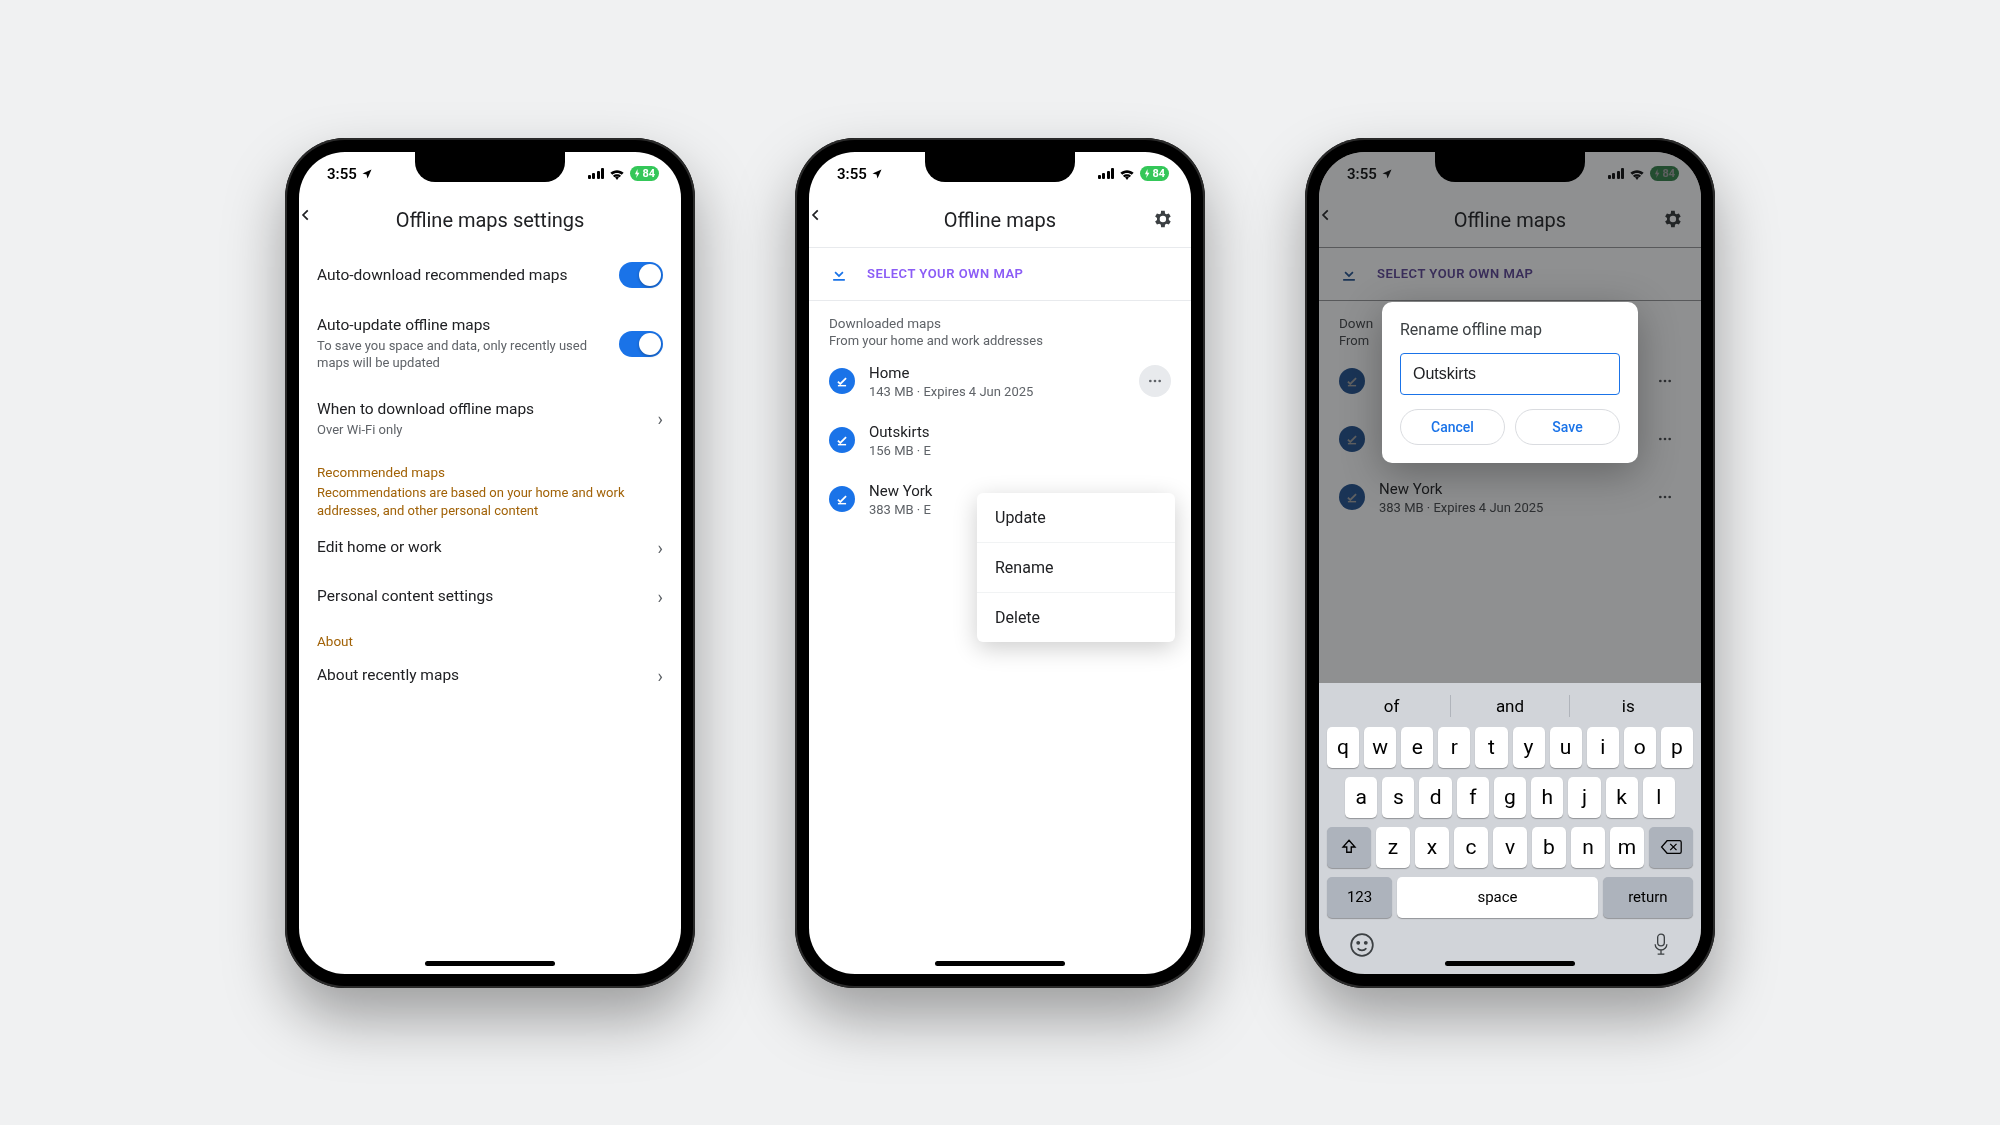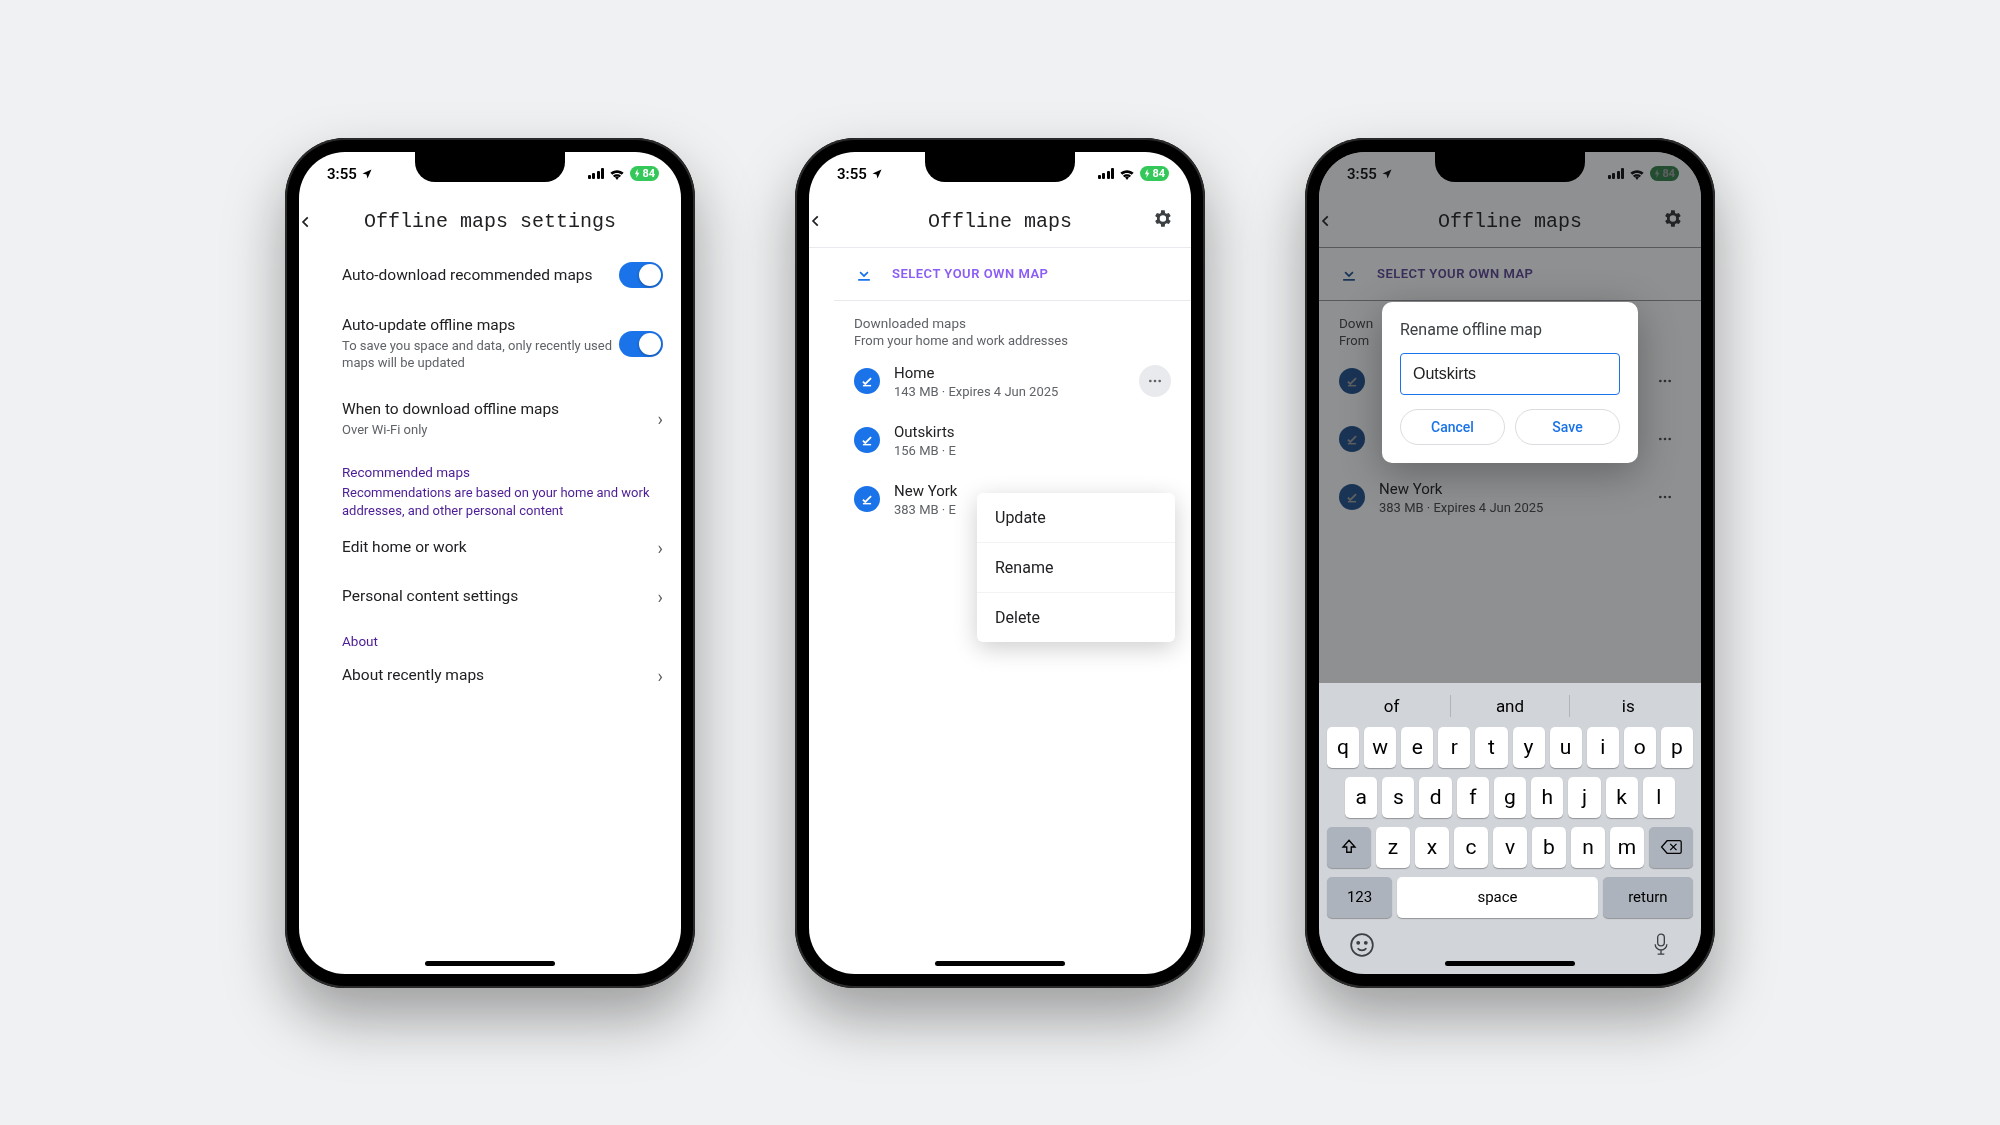--- a/index.html
+++ b/index.html
@@ -67,55 +67,54 @@
     gap: 1px;
   }
   .signal-bars { display: flex; align-items: flex-end; gap: 1.5px; height: 11px; }
   .signal-bars span { width: 3px; background: #000; border-radius: 1px; }
   .signal-bars span:nth-child(1){height:4px}.signal-bars span:nth-child(2){height:6px}.signal-bars span:nth-child(3){height:8px}.signal-bars span:nth-child(4){height:11px}
   .wifi-icon { width: 16px; height: 12px; }
   .nav-arrow-icon { width:12px; height:12px; }
 
   .header {
     display: flex;
-    align-items: center;
+    align-items: flex-start;
     padding: 12px 0;
     position: relative;
     min-height: 52px;
     flex-shrink: 0;
-    font-family: Liberation Mono, monospace;
   }
   .header .back { width: 24px; display:flex; align-items:center; }
   .header .title {
     position:absolute; left:0; right:0;
     text-align:center;
     font-size: 20px;
     font-weight: 400;
     color: #202124;
     pointer-events:none;
   }
   .header .gear { position:absolute; right:18px; top:50%; transform:translateY(-50%); }
 
-  .content { flex:1; overflow:hidden;margin-left:25px; }
+  .content { flex:1; overflow:hidden; }
 
   .row { display:flex; align-items:center; padding: 14px 18px; }
   .row .text-col { flex:1; }
   .row-title { font-size: 15.5px; color:#202124; }
   .row-sub { font-size: 13px; color:#5f6368; margin-top:3px; line-height:1.35; }
   .toggle {
     width: 44px; height: 26px; border-radius: 26px; position:relative; flex-shrink:0;
   }
   .toggle.on { background:#1a73e8; }
   .toggle .knob {
     position:absolute; width:22px; height:22px; border-radius:50%; background:#fff; top:2px;
     box-shadow: 0 1px 3px rgba(0,0,0,0.3);
   }
   .toggle.on .knob { right:2px; }
   .chev { color:#5f6368; font-size:18px; }
-  .section-label { font-size:13.5px; color:#4c1d95; padding: 12px 18px 2px; }
+  .section-label { font-size:13.5px; color:#a16207; padding: 12px 18px 2px; }
   .section-label .sub { font-size:13px; margin-top:4px; line-height:1.4; }
 
   .select-own {
     display:flex; align-items:center; gap:18px;
     padding: 16px 20px; border-bottom:1px solid #e8eaed;
   }
   .select-own .dl-icon { color:#1a73e8; }
   .select-own .lbl {
     font-size:13px; font-weight:600; letter-spacing:0.5px; color:#8b5cf6;
   }

